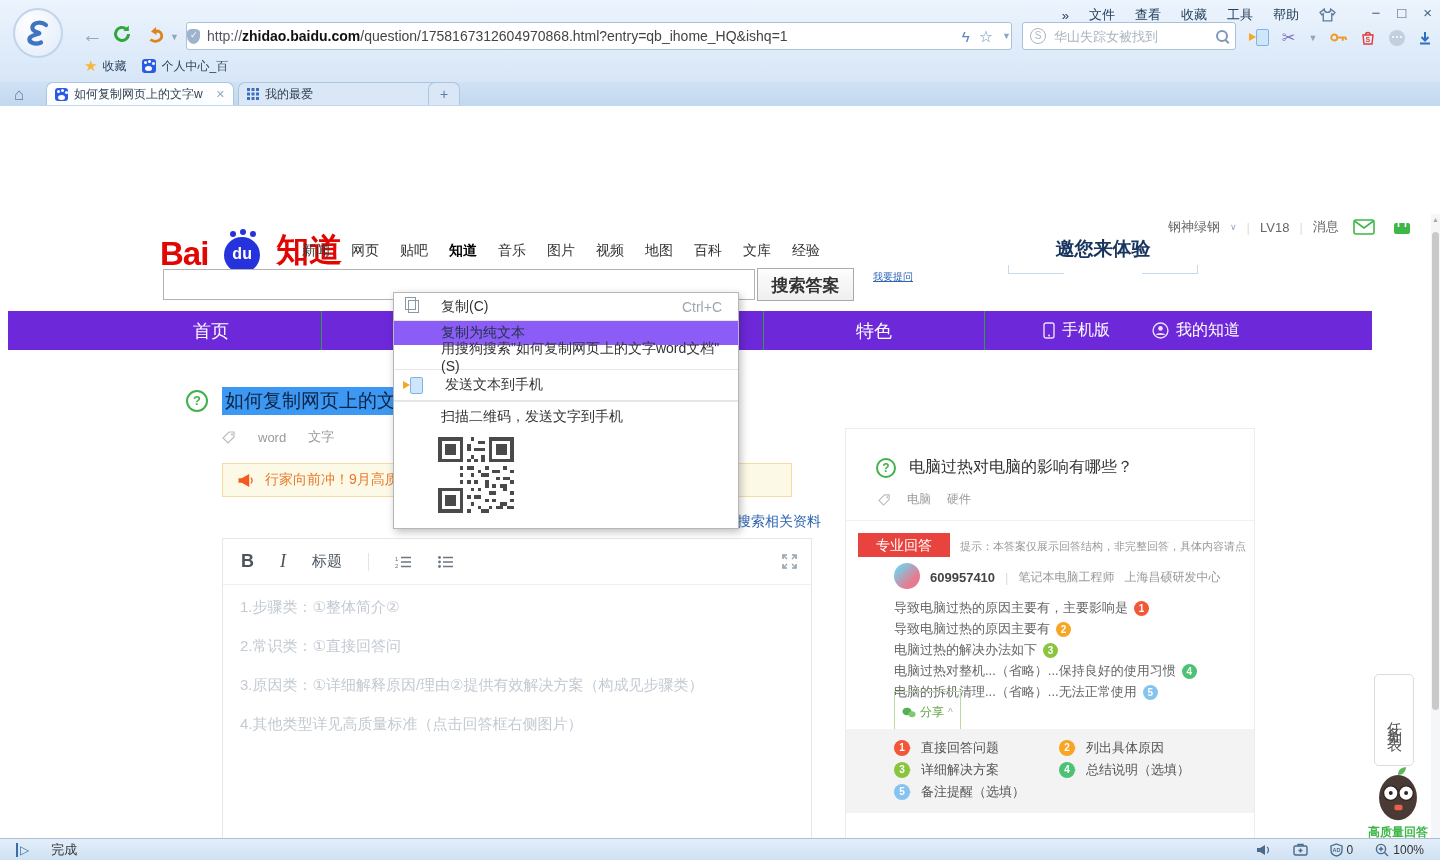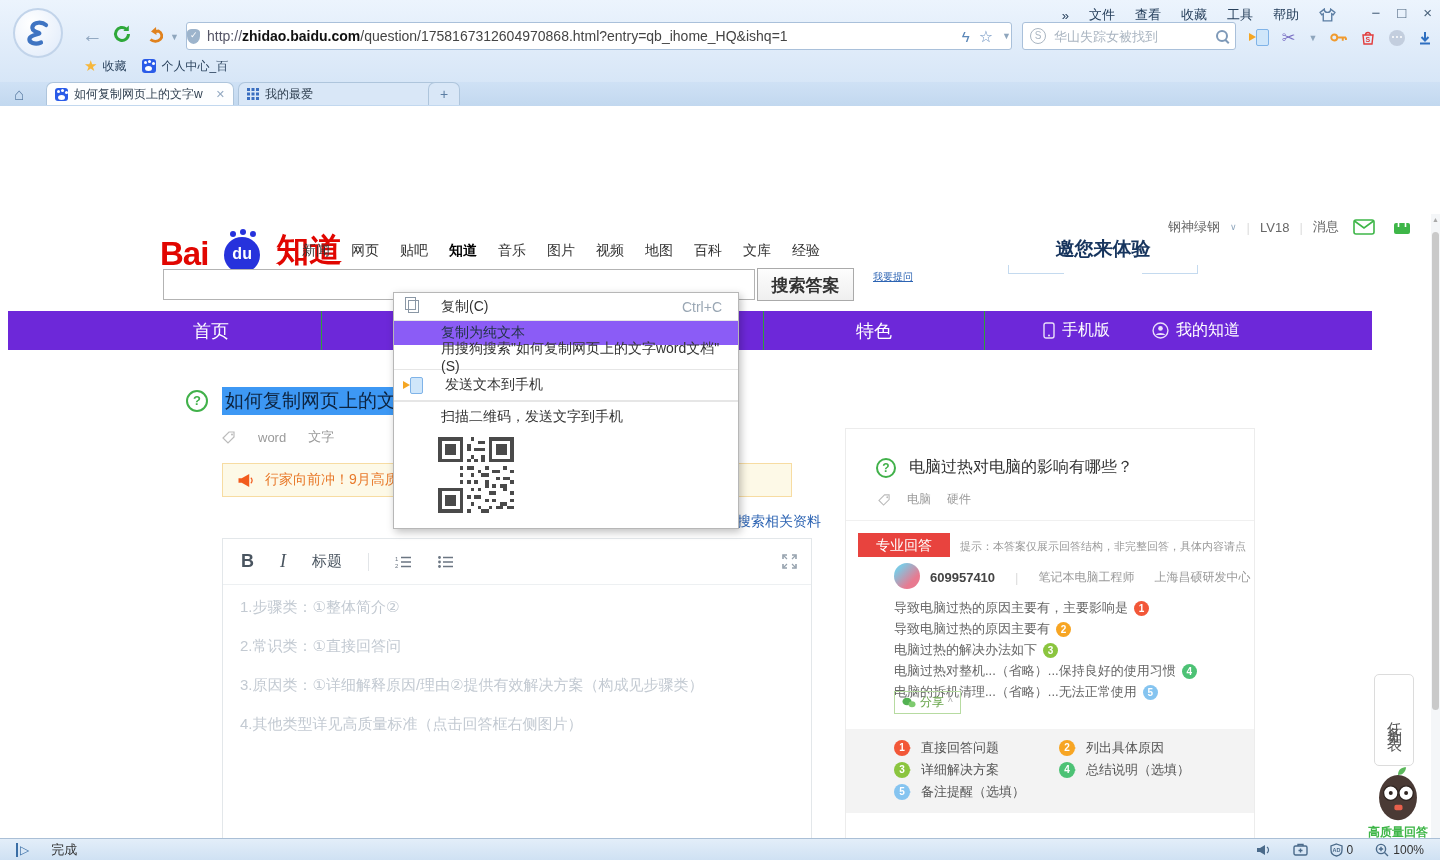--- a/index.html
+++ b/index.html
@@ -126,31 +126,31 @@
   #card .in{position:absolute}
   #sb-q{left:30px;top:28px;display:flex;gap:13px;align-items:center}
   #sb-q .t{font-size:16px;color:#333}
   #sb-tags{left:32px;top:62px;font-size:12px;gap:16px}
   #sb-div1{left:0;top:91px;width:408px;height:1px;background:#f0f0f0}
   #sb-badge{left:12px;top:104px;width:92px;height:24px;background:#e8433e;color:#fff;font-size:14px;
             text-align:center;line-height:24px}
   #sb-tip{left:114px;top:110px;width:286px;color:#999;font-size:11px;white-space:nowrap;overflow:hidden}
   #sb-ava{left:48px;top:134px;width:26px;height:26px;border-radius:50%;
           background:linear-gradient(135deg,#7ec8e3 20%,#e87a90 70%)}
-  #sb-user{left:84px;top:140px;display:flex;gap:20px;align-items:center;white-space:nowrap}
+  #sb-user{left:84px;top:140px;display:flex;gap:10px;align-items:center;white-space:nowrap}
   #sb-user .id{color:#444;font-weight:bold;font-size:13px}
   #sb-user .sep{color:#ddd}
   #sb-user .meta{color:#999;font-size:12px}
   .ans-line{position:absolute;left:48px;display:flex;align-items:center;gap:6px;color:#666;font-size:13px;white-space:nowrap}
   .nmark{width:15px;height:15px;border-radius:50%;color:#fff;font-size:10px;font-weight:bold;
          text-align:center;line-height:15px;flex:none;position:relative}
   .nmark::before{content:'';position:absolute;left:-5px;top:5px;border:3px solid transparent}
   .c1{background:#f25738}.c2{background:#f7a523}.c3{background:#8bc53f}.c4{background:#4dc275}.c5{background:#85c4f0}
   #sb-share{left:48px;top:262px;border:1px solid #b7dba1;border-radius:0;display:flex;align-items:center;
-            gap:4px;padding:2px 7px;color:#68a54a;font-size:12px}
+            gap:4px;padding:12px 7px;color:#68a54a;font-size:12px}
   #sb-share .up{color:#aaa;font-size:10px}
   #sb-gray{left:0;top:300px;width:408px;height:84px;background:#f3f3f3}
   .lg-item{position:absolute;display:flex;align-items:center;gap:11px;color:#555;font-size:13px;white-space:nowrap}
   .lg-item .nmark{width:16px;height:16px;line-height:16px}
   .lg-item .nmark::after{content:'';position:absolute;right:-4px;top:5px;border:3px solid transparent}
   .lg-item .nmark.c1::after{border-left:5px solid #f25738}
   .lg-item .nmark.c2::after{border-left:5px solid #f7a523}
   .lg-item .nmark.c3::after{border-left:5px solid #8bc53f}
   .lg-item .nmark.c4::after{border-left:5px solid #4dc275}
   .lg-item .nmark.c5::after{border-left:5px solid #85c4f0}

